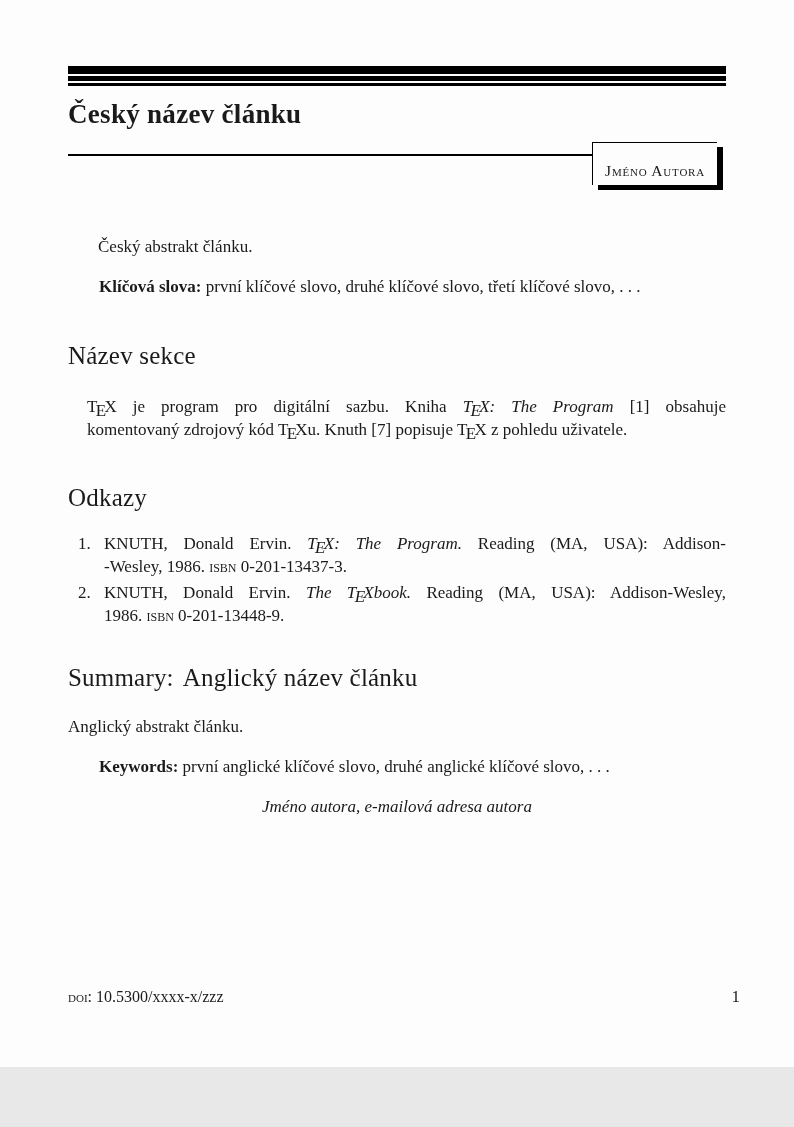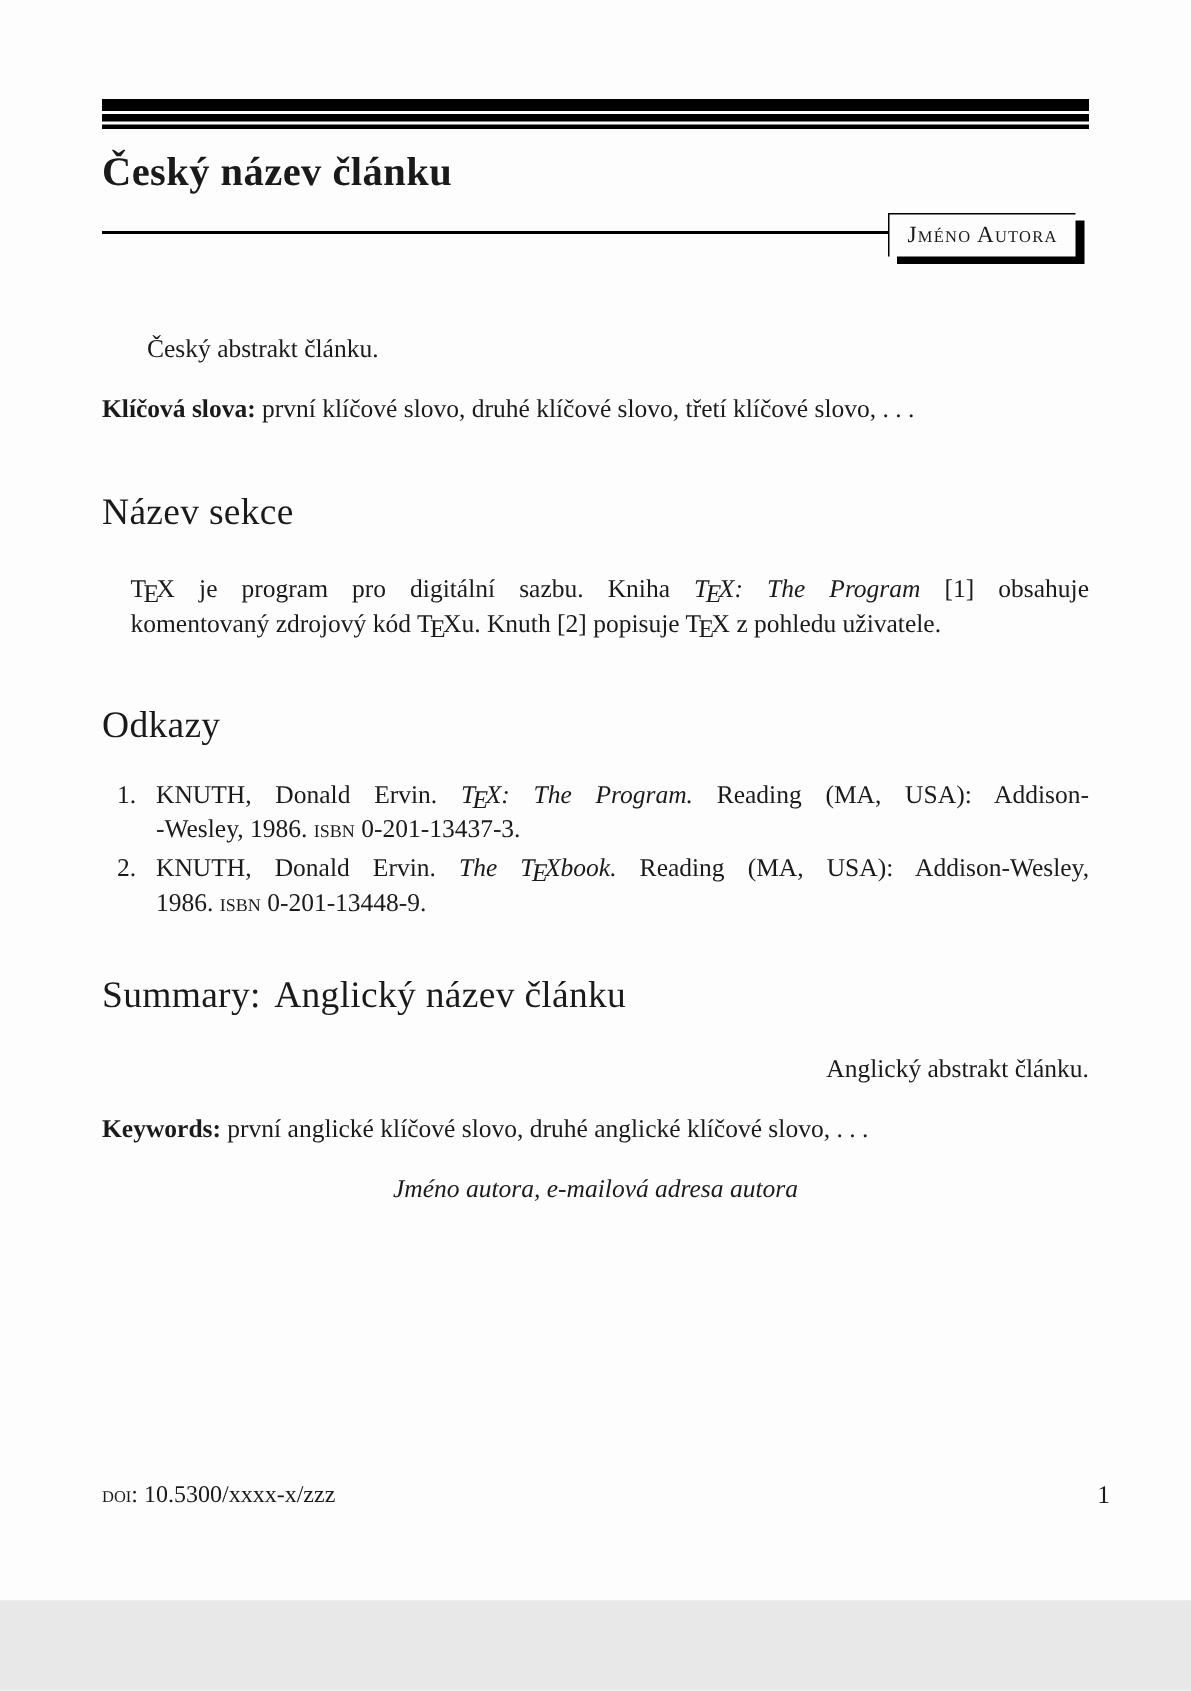--- a/index.html
+++ b/index.html
@@ -35,33 +35,33 @@
     letter-spacing: 0.3px;
   }
   .header-rule-row { display: flex; margin-top: -6px; align-items: flex-start; }
   .rule-line { flex: 1; height: 14px; border-bottom: 2px solid #000; }
   .author-badge {
     margin-right: 9px;
     background: #fdfdfd;
     border-top: 1.5px solid #000;
     border-left: 1.5px solid #000;
     box-shadow: 6px 5px 0 0 #000;
-    padding: 4px 12px 5px 12px;
+    padding: 18px 12px 5px 12px;
     font-size: 15.5px;
     line-height: 19px;
     font-variant: small-caps;
     letter-spacing: 0.8px;
     position: relative;
     z-index: 1;
   }
 
   
   .abstract-cz { margin-top: 50px; text-indent: 30px; }
   .kw-line { margin-top: 12px; }
-  .kw-label { font-weight: bold; }
+  .kw-label { font-weight: bold; margin-left: 31px; }
 
   
   .sec-heading {
     font-size: 25px;
     line-height: 26px;
     font-weight: normal;
     letter-spacing: 0.2px;
   }
   .h-sekce   { margin-top: 45px; }
   .h-odkazy  { margin-top: 44px; }
@@ -82,21 +82,21 @@
   }
 
   .sc { font-variant: small-caps; }
 
   
   .ref-list { margin-top: 19px; }
   .ref-item { position: relative; padding-left: 36px; margin-bottom: 3px; }
   .ref-num { position: absolute; left: 10px; top: 0; }
 
   
-  .abstract-en { margin-top: 24px; text-align: right; }
+  .abstract-en { margin-top: 24px; }
   .kw-line-en { margin-top: 10px; }
   .signature {
     margin-top: 16px;
     text-align: center;
     font-style: italic;
   }
 
   
   .footer {
     position: absolute;
@@ -129,21 +129,21 @@
   </div>
 
   <p class="abstract-cz">Český abstrakt článku.</p>
 
   <p class="kw-line"><span class="kw-label">Klíčová slova:</span><span> první klíčové slovo, druhé klíčové slovo, třetí klíčové slovo, . . .</span></p>
 
   <h2 class="sec-heading h-sekce">Název sekce</h2>
 
   <p class="body-par">
     <span class="jl"><span class="tex"><span>T</span><span class="e">E</span><span>X</span></span><span> je program pro digitální sazbu. Kniha </span><i><span class="tex"><span>T</span><span class="e">E</span><span>X</span></span><span>: The Program</span></i><span> [1] obsahuje</span></span>
-    <span><span>komentovaný zdrojový kód </span><span class="tex"><span>T</span><span class="e">E</span><span>X</span></span><span>u. Knuth [2] popisuje </span><span class="tex"><span>T</span><span class="e">E</span><span>X</span></span><span> z pohledu uživatele.</span></span>
+    <span><span>komentovaný zdrojový kód </span><span class="tex"><span>T</span><span class="e">E</span><span>X</span></span><span>u. Knuth [7] popisuje </span><span class="tex"><span>T</span><span class="e">E</span><span>X</span></span><span> z pohledu uživatele.</span></span>
   </p>
 
   <h2 class="sec-heading h-odkazy">Odkazy</h2>
 
   <div class="ref-list">
 
     <div class="ref-item">
       <span class="ref-num">1.</span>
       <span class="jl"><span>KNUTH, Donald Ervin. </span><i><span class="tex"><span>T</span><span class="e">E</span><span>X</span></span><span>: The Program.</span></i><span> Reading (MA, USA): Addison-</span></span>
       <span><span>-Wesley, 1986. </span><span class="sc">isbn</span><span> 0-201-13437-3.</span></span>

